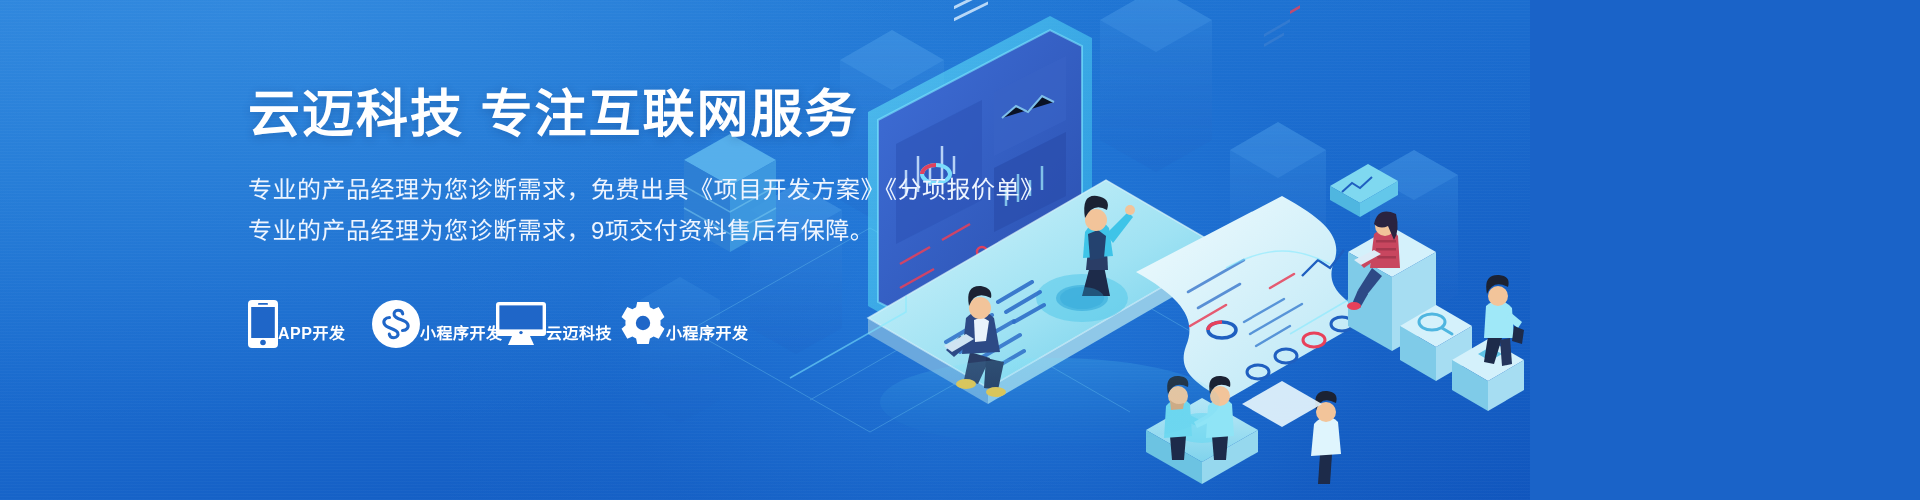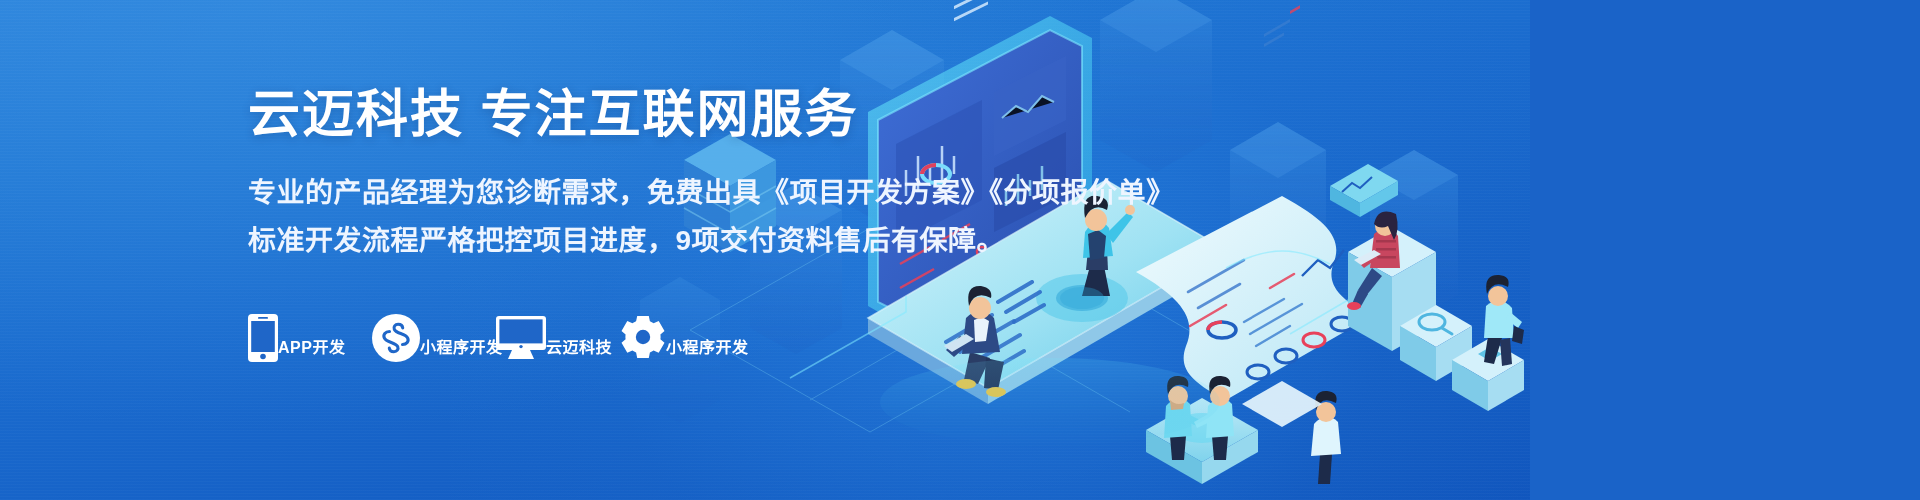--- a/index.html
+++ b/index.html
@@ -33,22 +33,22 @@
     position:absolute;left:248px;top:0;height:500px;
     display:flex;flex-direction:column;justify-content:flex-start;
     padding-top:86px;box-sizing:border-box;z-index:20;
   }
   .headline{
     font-size:52px;font-weight:700;color:#ffffff;letter-spacing:2px;
     line-height:1.1;margin:0 0 26px 0;white-space:nowrap;
     text-shadow:0 2px 10px rgba(0,30,80,0.22);
   }
   .sub{
-    font-size:28px;color:#eef5ff;line-height:1.72;margin:0;
-    white-space:nowrap;letter-spacing:0.5px;font-weight:700;
+    font-size:24px;color:#eef5ff;line-height:1.72;margin:0;
+    white-space:nowrap;letter-spacing:0.5px;font-weight:400;
   }
   .sub .l2{display:block;}
 
   
   .services{
     display:flex;align-items:flex-start;margin-top:46px;gap:28px;
   }
   .service{
     width:96px;display:flex;flex-direction:row;align-items:center;cursor:pointer;
   }
@@ -371,21 +371,21 @@
       <ellipse cx="420" cy="402" rx="170" ry="44" fill="url(#gGlowPad)" opacity="0.18"></ellipse>
     </svg>
   </div>
 
   <div class="content">
 
     <h1 class="headline">云迈科技 专注互联网服务</h1>
 
     <p class="sub">
       <span class="l1">专业的产品经理为您诊断需求，免费出具《项目开发方案》《分项报价单》</span>
-      <span class="l2">标准开发流程严格把控项目进度，9项交付资料售后有保障。</span>
+      <span class="l2">专业的产品经理为您诊断需求，9项交付资料售后有保障。</span>
     </p>
 
     <div class="services">
 
       <div class="service">
         <span class="glyph">
           <svg width="30" height="48" viewBox="0 0 30 48">
             <rect x="0" y="0" width="30" height="48" rx="4" ry="4"></rect>
             <rect x="3.2" y="7" width="23.6" height="31" fill="#1f66c8"></rect>
             <rect x="10" y="3" width="10" height="1.8" rx="0.9" fill="#1f66c8"></rect>

